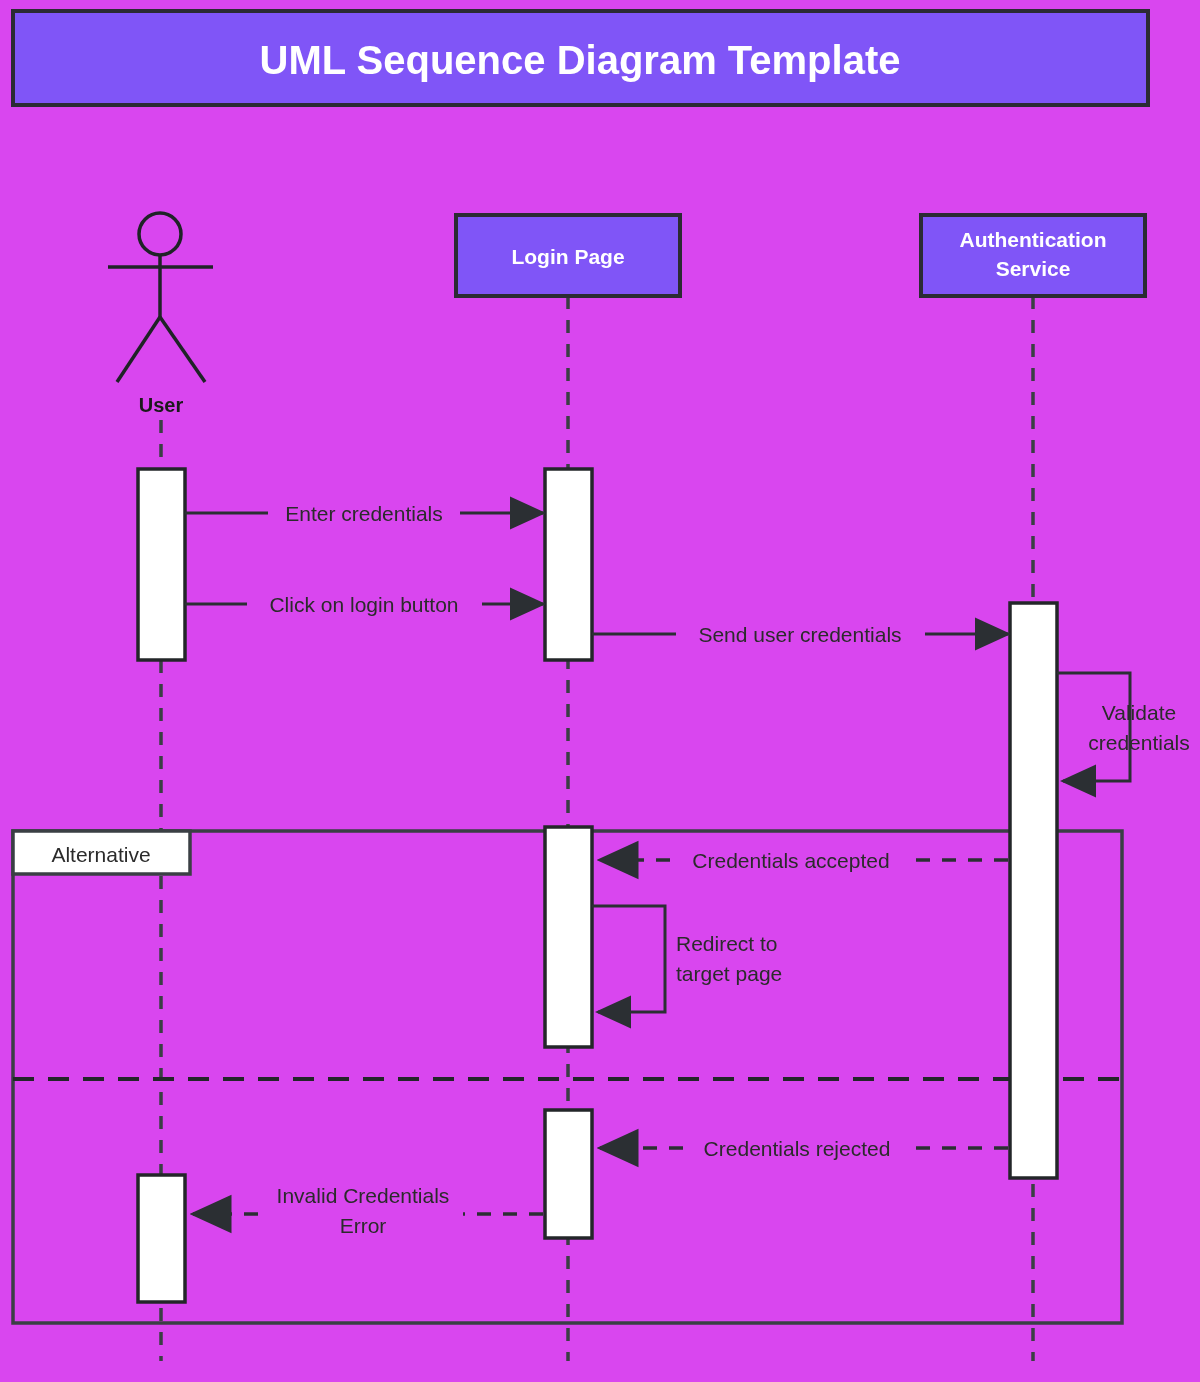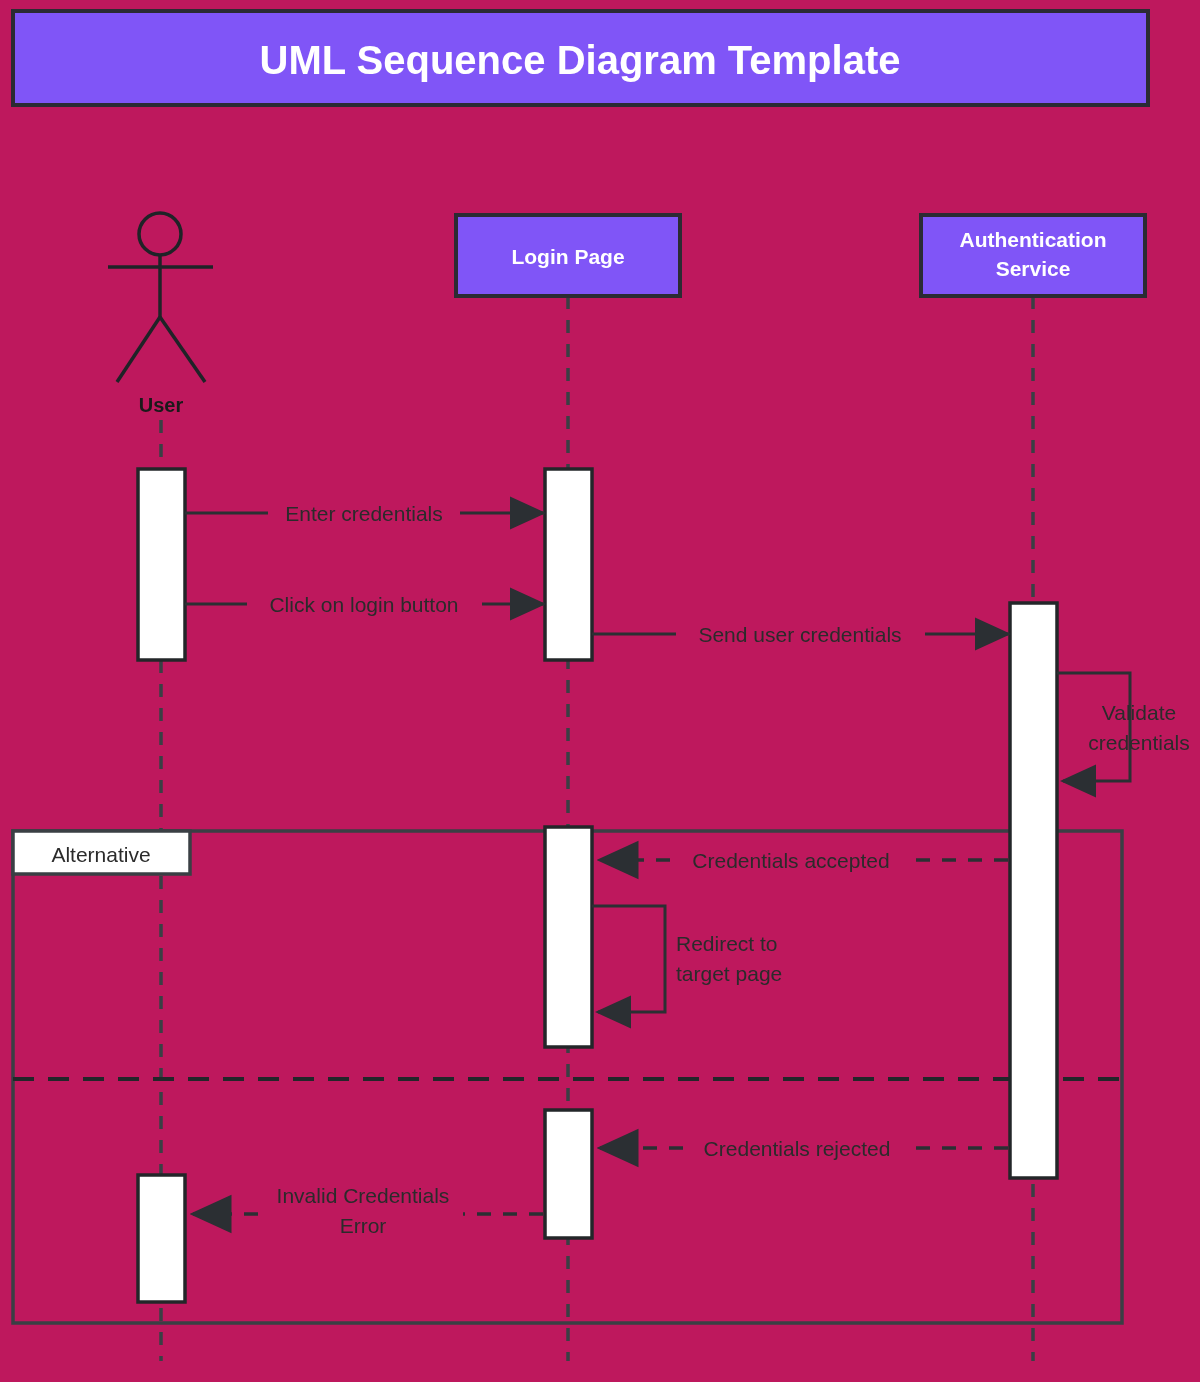--- a/index.html
+++ b/index.html
@@ -8,21 +8,21 @@
     padding: 0;
     background: #ffffff;
   }
   body {
     font-family: "Liberation Sans", sans-serif;
   }
   #canvas {
     position: relative;
     width: 1200px;
     height: 1382px;
-    background: #be185d;
+    background: #d946ef;
     overflow: hidden;
   }
   #diagram-svg {
     position: absolute;
     left: 0;
     top: 0;
     width: 1200px;
     height: 1382px;
   }
   .title-text {

